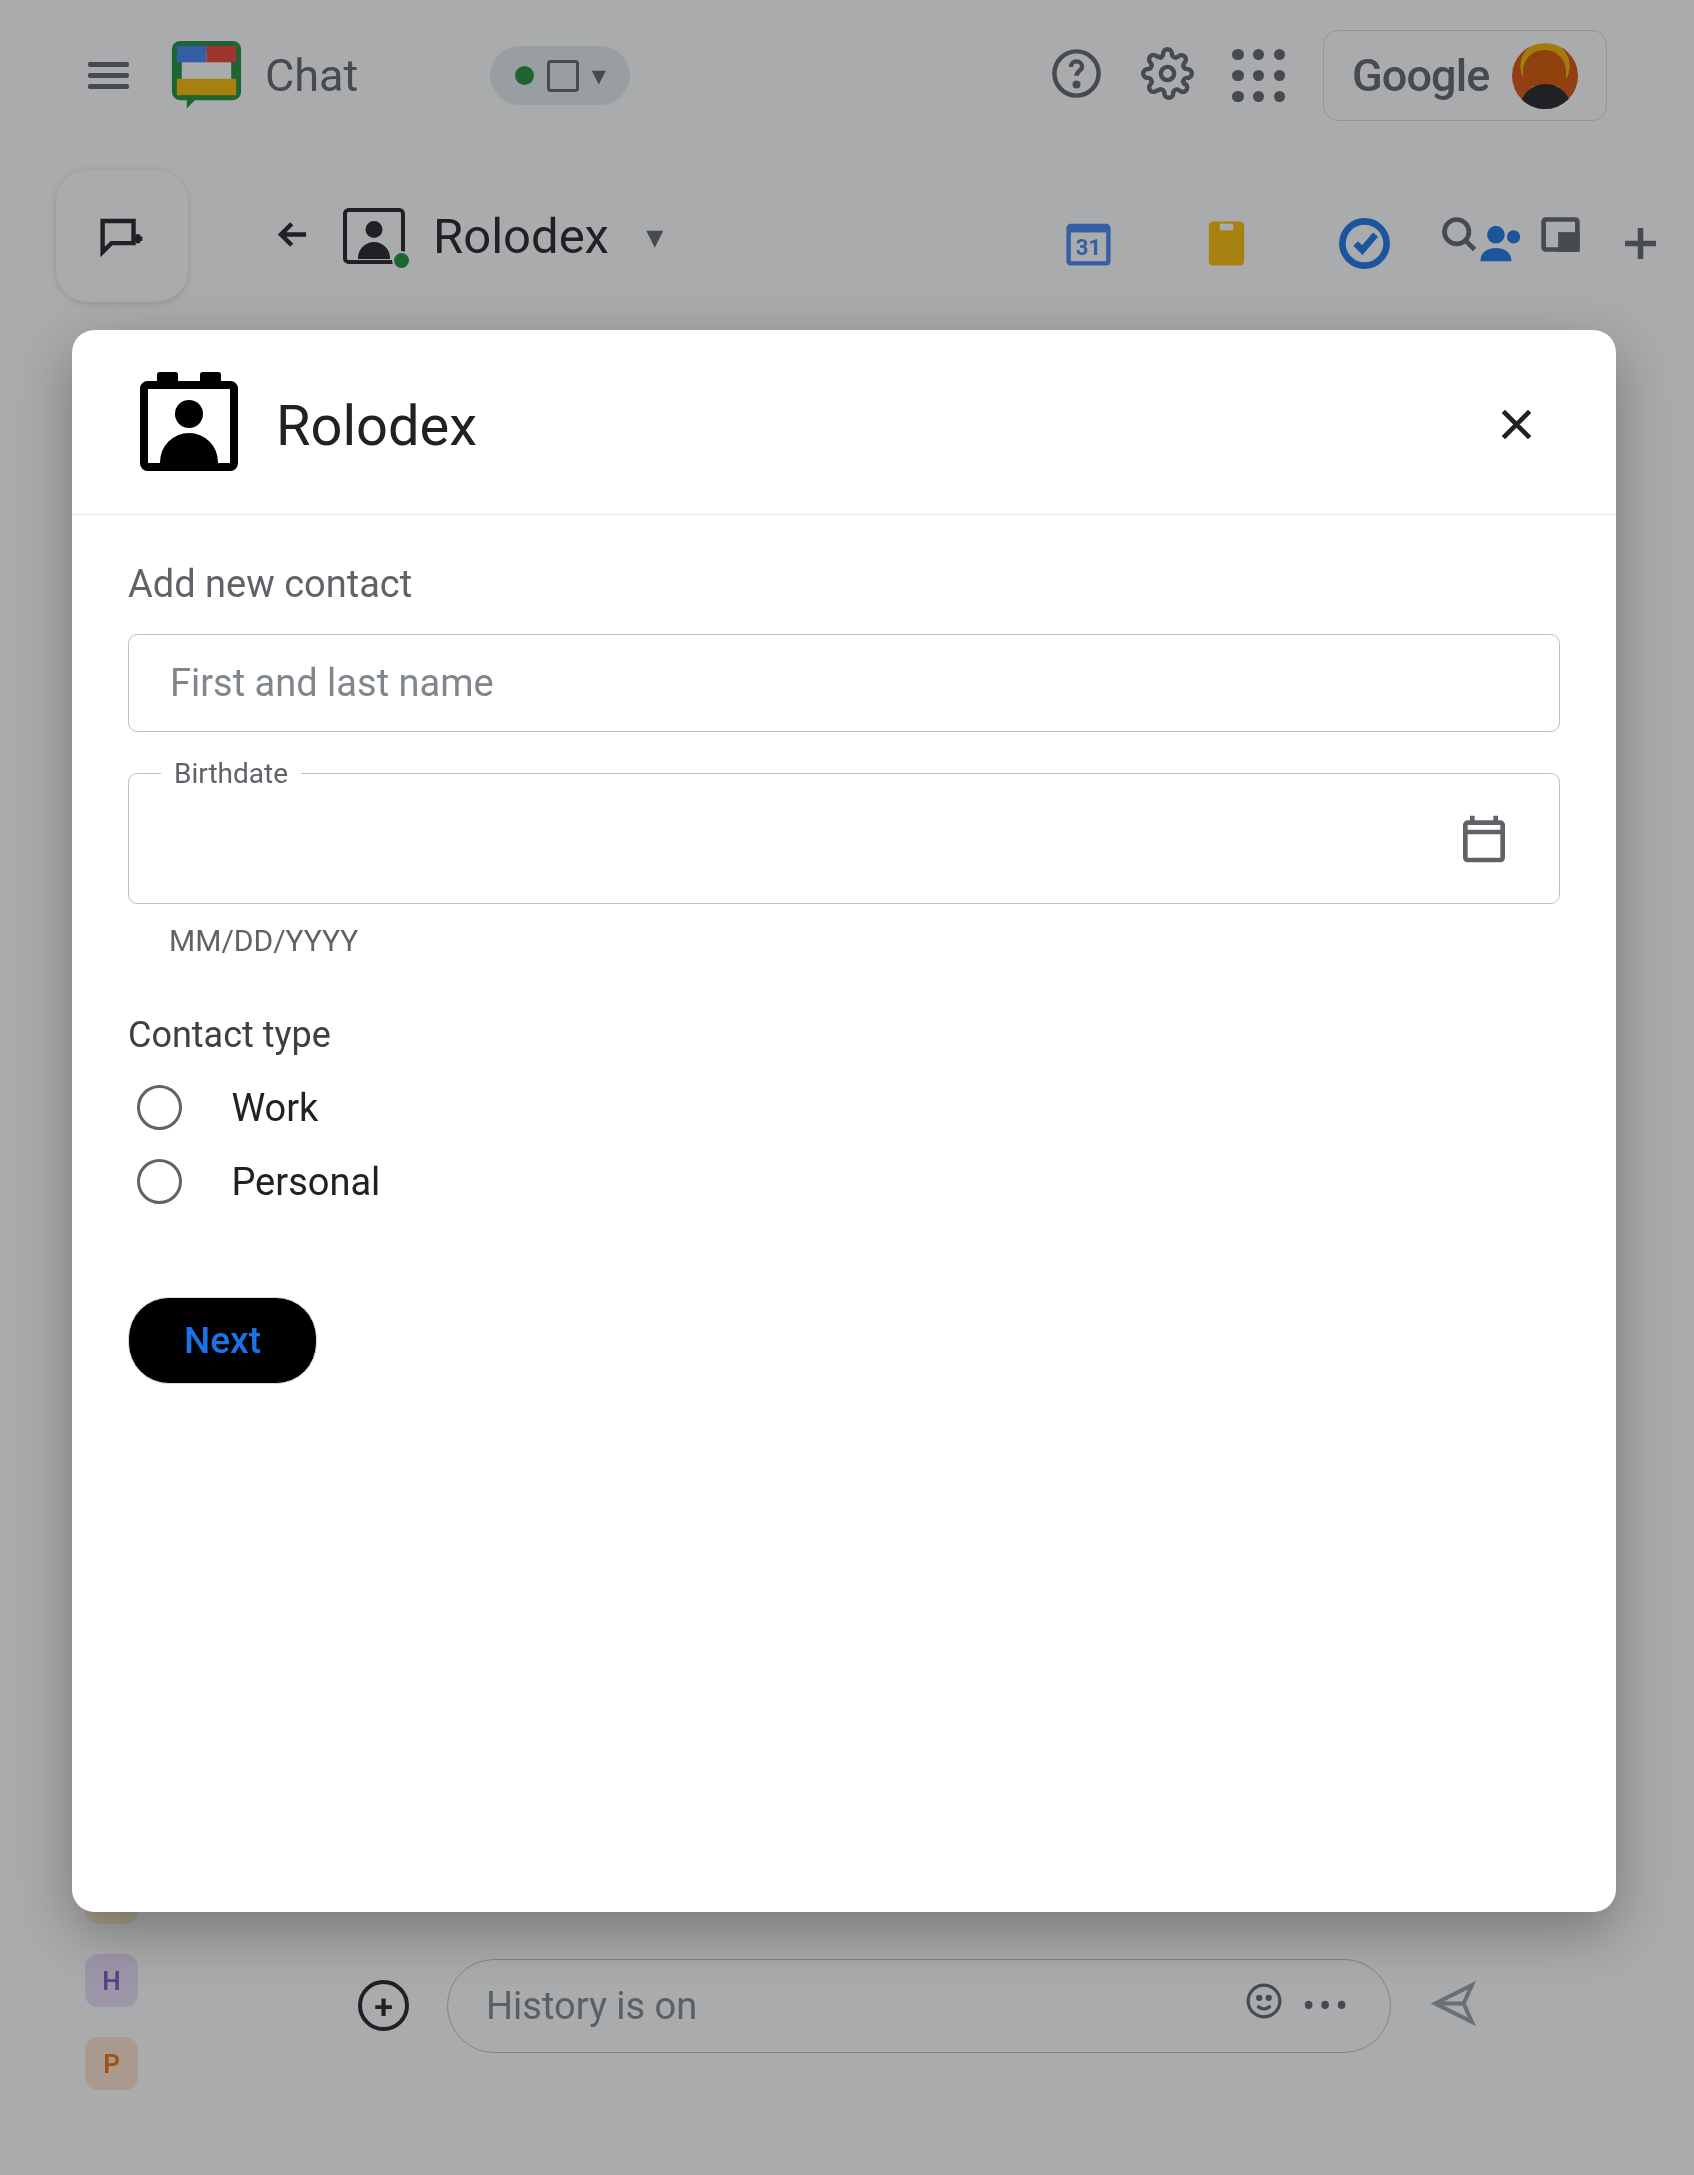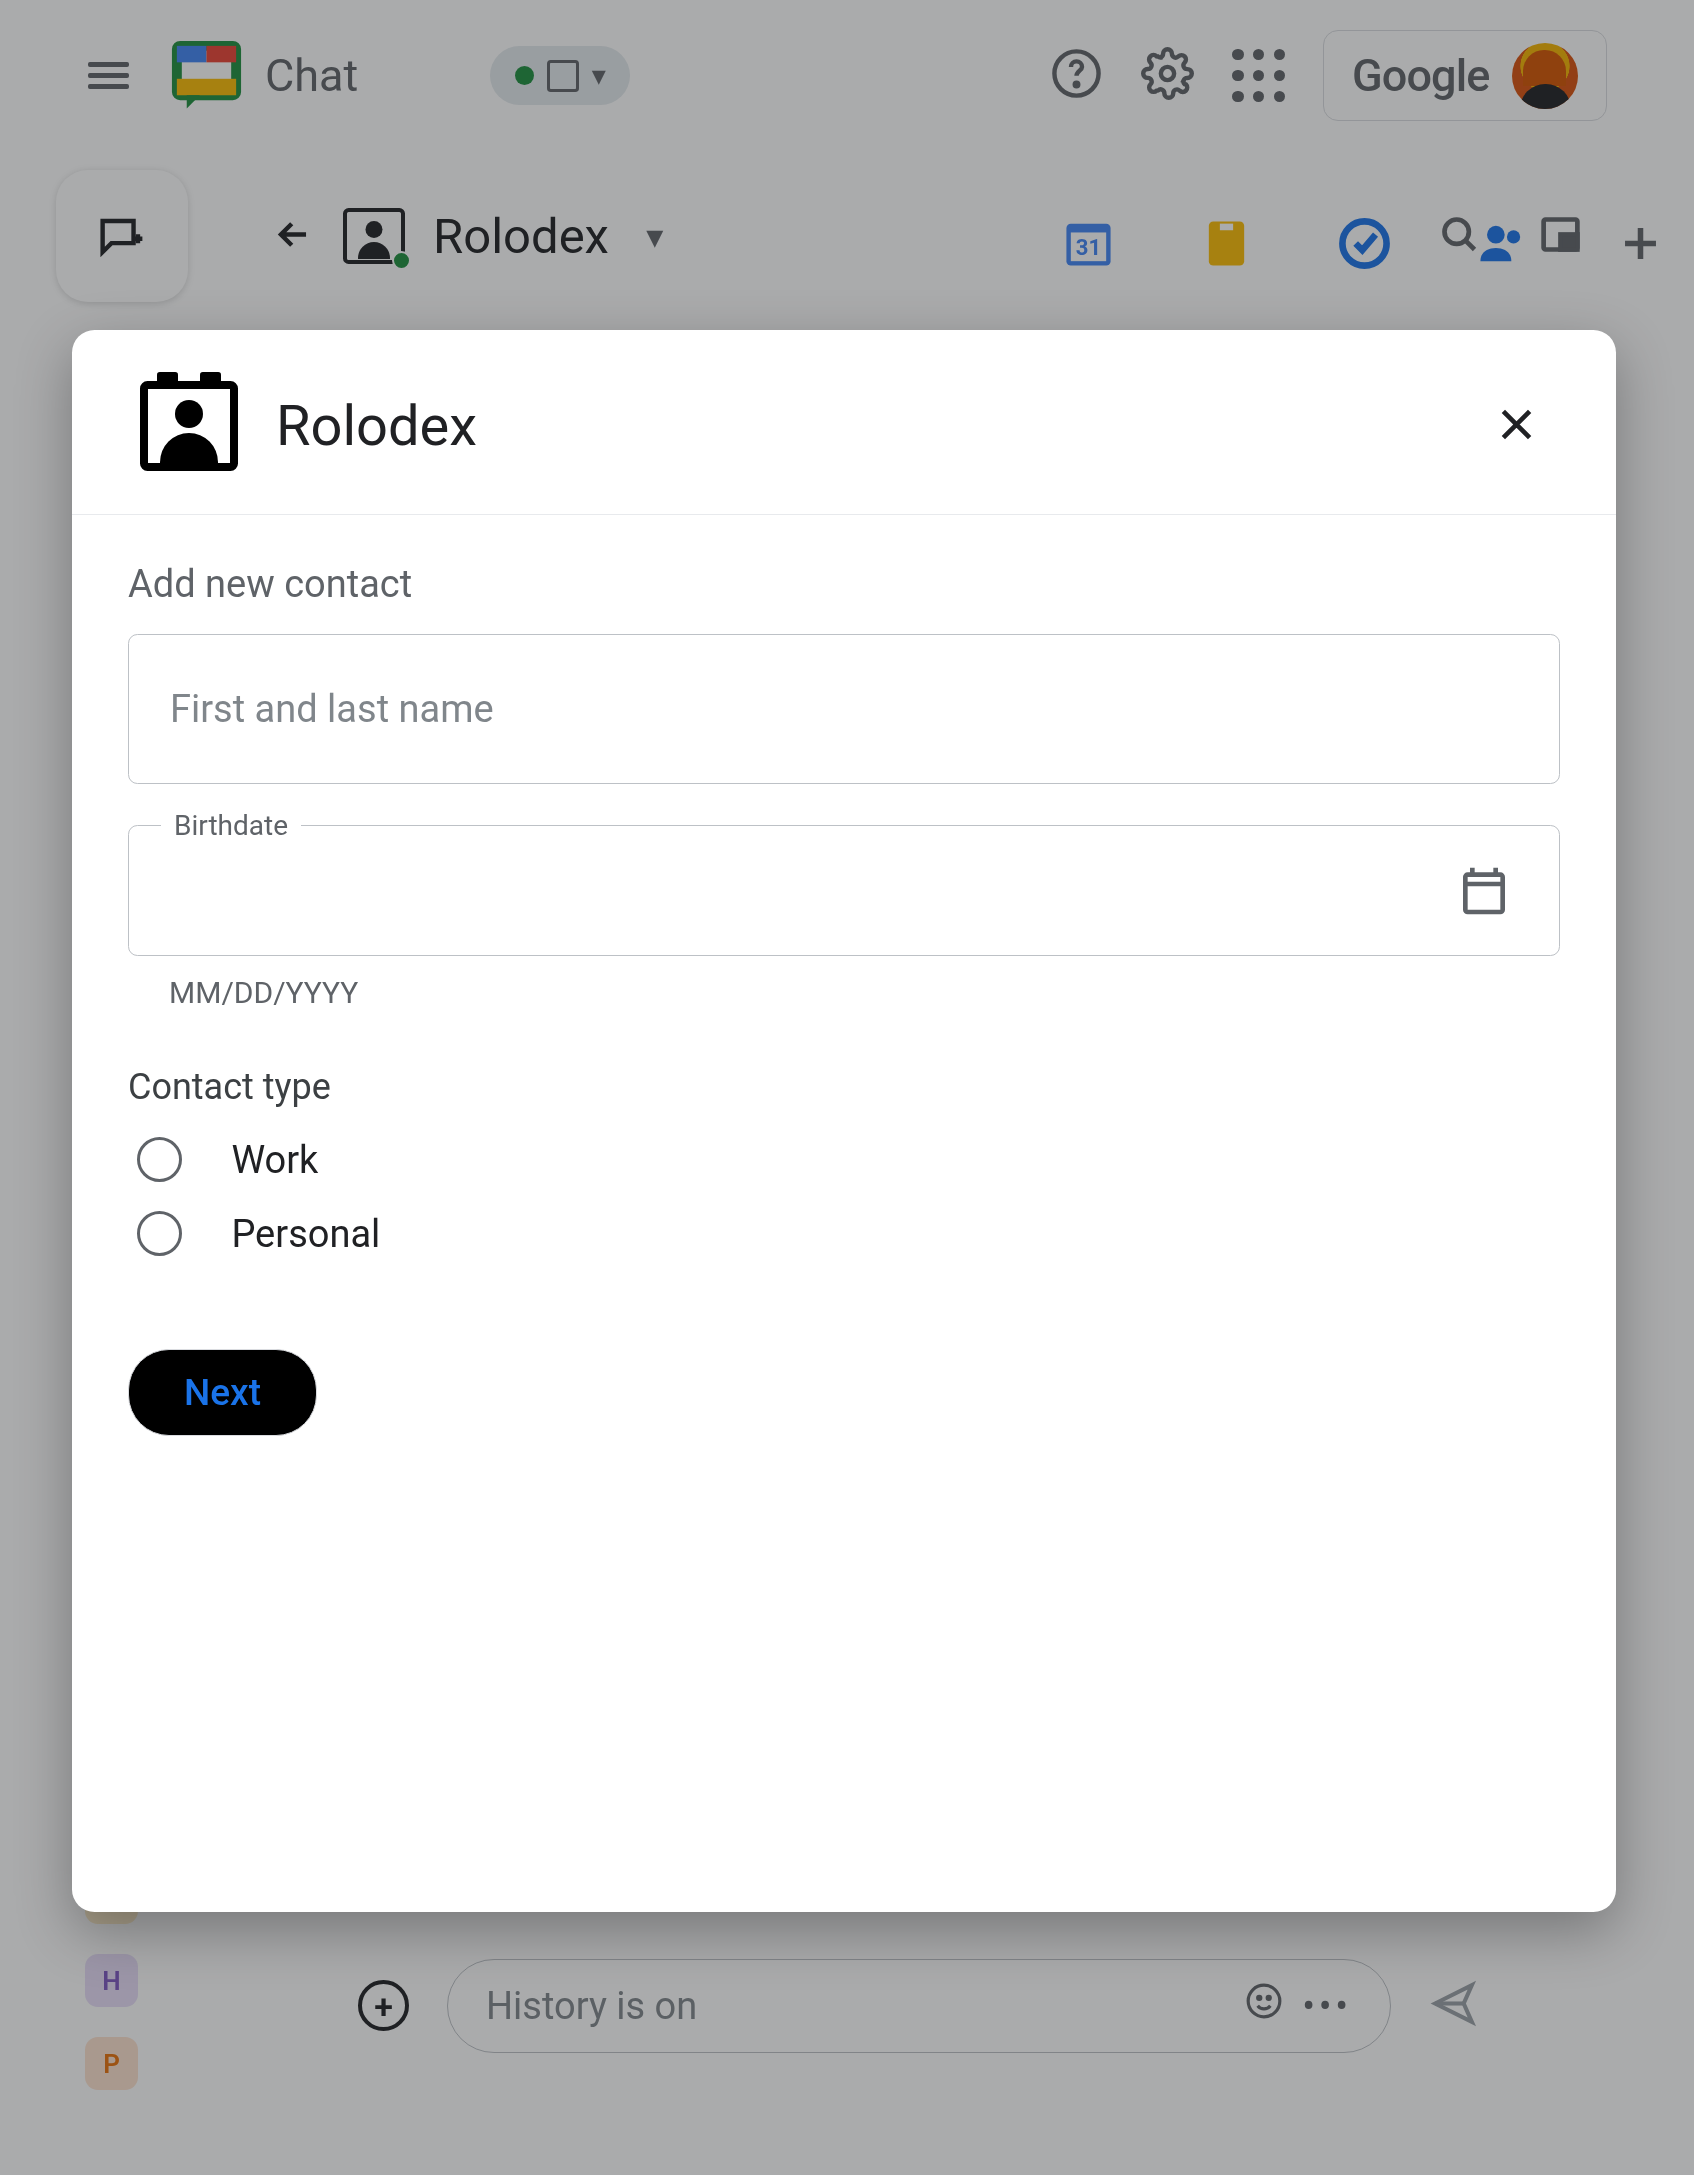--- a/index.html
+++ b/index.html
@@ -127,21 +127,21 @@
   .dialog-icon .frame{position:absolute;inset:0;border:8.5px solid #000;border-radius:7.5px;background:#fff;}
   .dialog-icon .head{position:absolute;left:50%;top:19px;transform:translateX(-50%);width:28px;height:28px;background:#000;border-radius:50%;}
   .dialog-icon .body{position:absolute;left:50%;bottom:8.5px;transform:translateX(-50%);width:58px;height:30px;background:#000;border-radius:30px 30px 0 0;}
   .dialog-title{font-size:56px;color:#202124;flex:1;}
   .dialog-close{background:none;border:none;cursor:pointer;padding:9.4px;}
   .dialog-close svg{width:45px;height:45px;}
 
   .dialog-body{padding: 47px 56px;}
   .section-title{font-size:38px;color:#5f6368;margin:0 0 28px 0;}
   .text-input{
-    width:100%; padding:52px 41px;
+    width:100%; padding:26px 41px;
     border:1.9px solid #bdc1c6; border-radius:9.4px;
     font-size:38px; color:#202124;
     font-family:inherit;
   }
   .text-input::placeholder{color:#80868b;}
 
   .field-wrap{
     position:relative;
     border:1.9px solid #bdc1c6; border-radius:9.4px;
     margin-top:41px;

